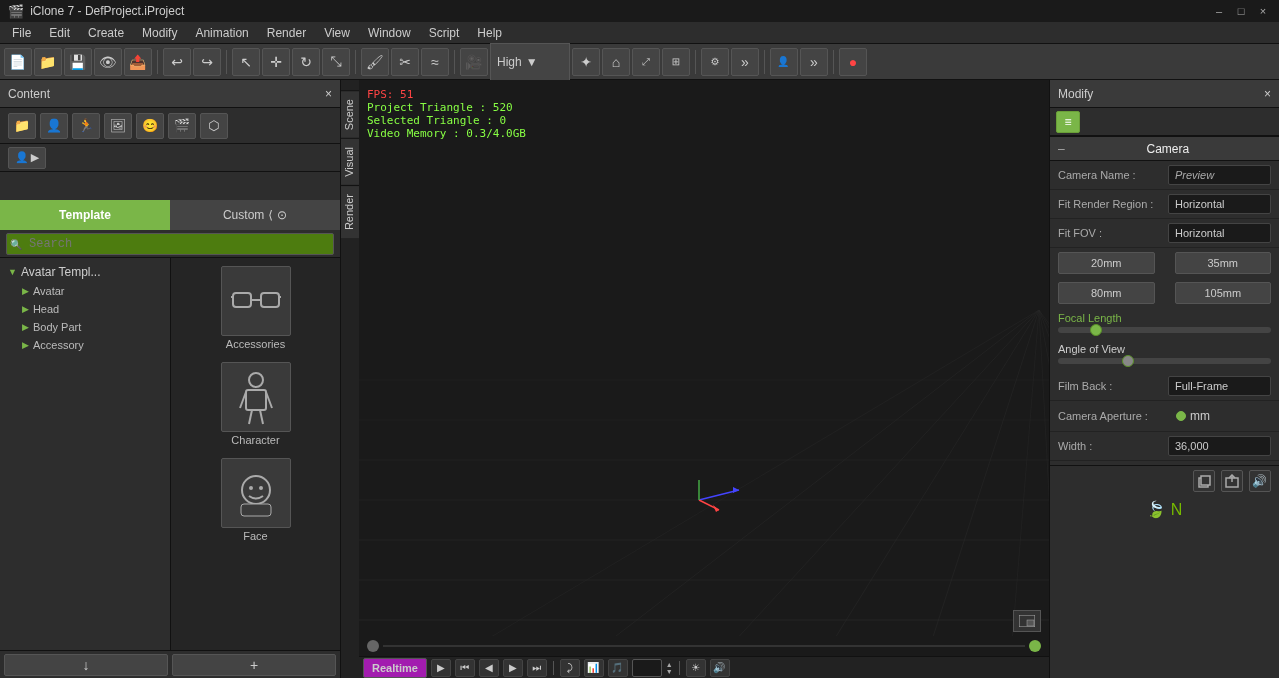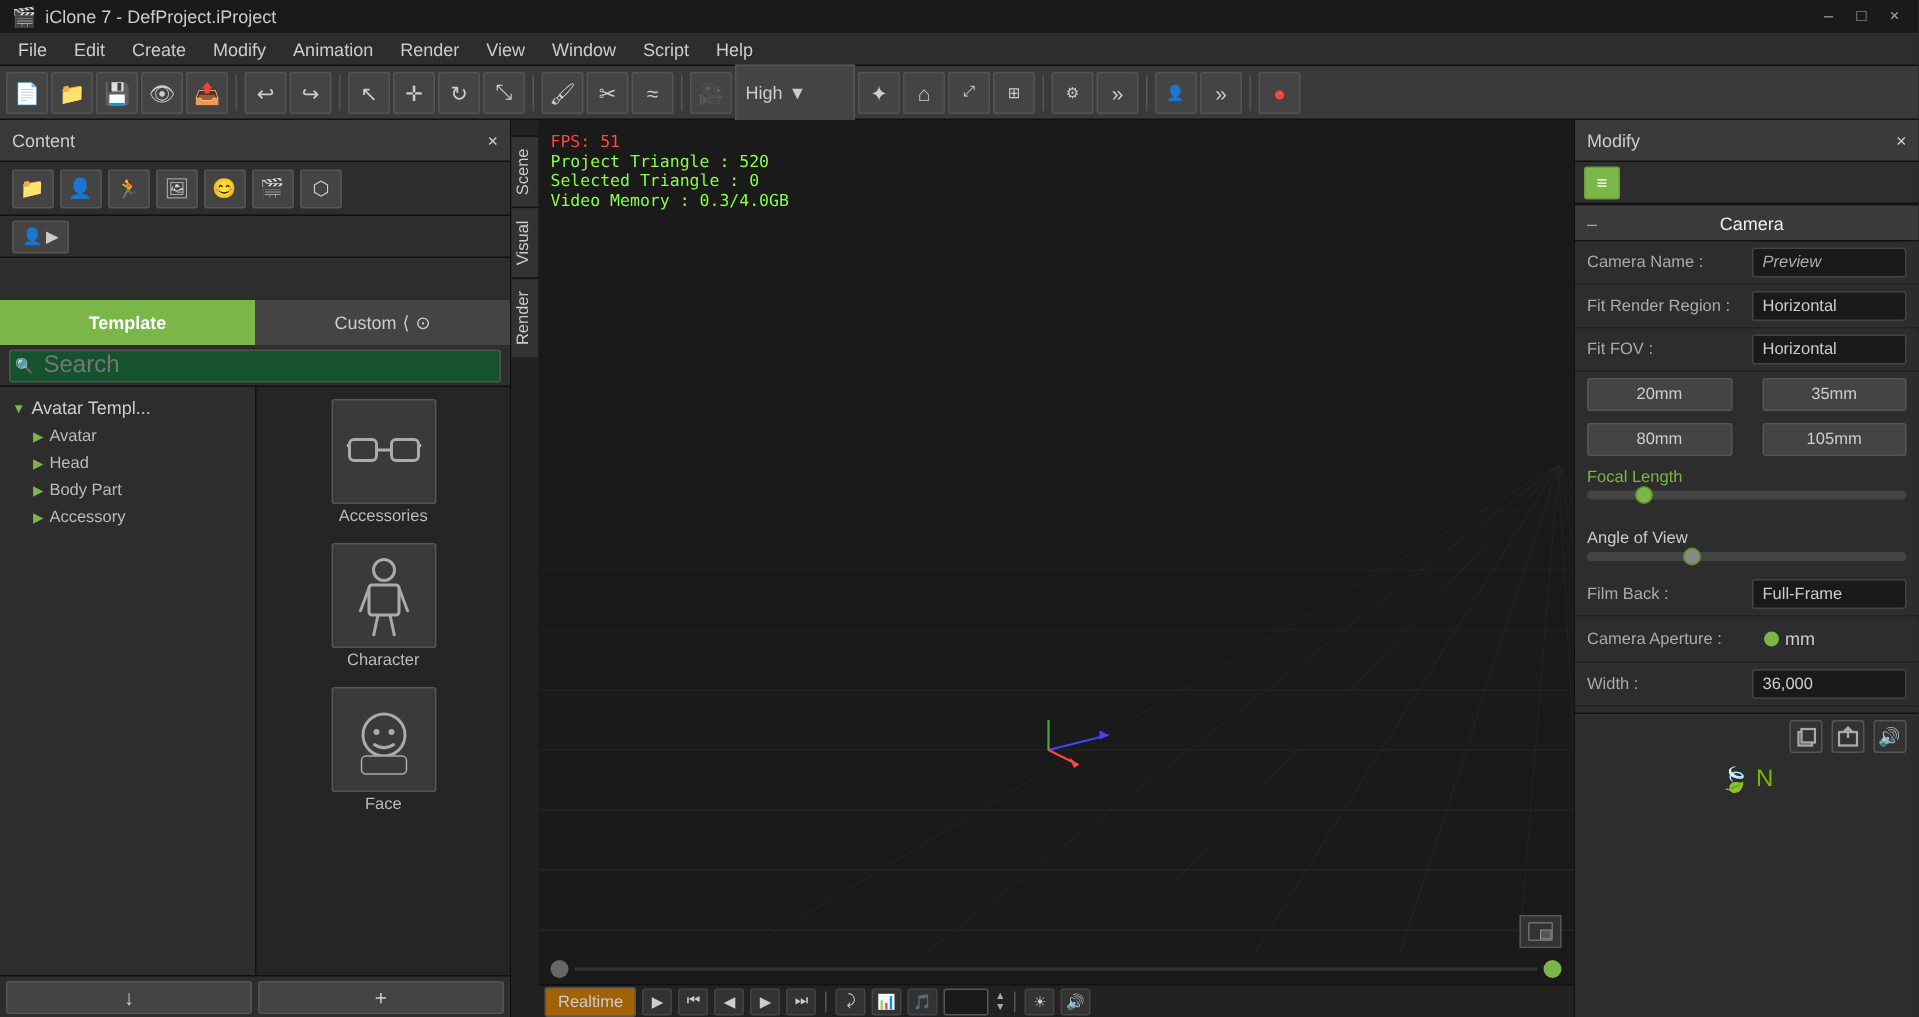--- a/index.html
+++ b/index.html
@@ -31,21 +31,21 @@
     .content-tab-btn { width: 28px; height: 26px; background: #444; border: 1px solid #555; border-radius: 2px; cursor: pointer; display: flex; align-items: center; justify-content: center; color: #ccc; font-size: 13px; }
 
     #user-row { height: 28px; display: flex; align-items: center; padding: 0 8px; gap: 4px; border-bottom: 1px solid #111; }
     .user-btn { height: 22px; background: #444; border: 1px solid #555; border-radius: 2px; cursor: pointer; padding: 0 6px; font-size: 11px; color: #ccc; display: flex; align-items: center; gap: 2px; }
 
     #template-custom-tabs { height: 30px; display: flex; align-items: center; border-bottom: 1px solid #111; margin-top: 28px; }
     #tab-template { flex: 1; height: 30px; background: #7ab648; display: flex; align-items: center; justify-content: center; font-size: 12px; color: #fff; cursor: pointer; font-weight: bold; }
     #tab-custom { flex: 1; height: 30px; background: #444; display: flex; align-items: center; justify-content: center; font-size: 12px; color: #ccc; cursor: pointer; gap: 4px; }
 
     #search-bar { height: 28px; display: flex; align-items: center; padding: 0 6px; border-bottom: 1px solid #111; }
-    #search-input { width: 100%; height: 22px; background: #14532d; border: 1px solid #555; border-radius: 2px; color: #ccc; padding: 0 6px 0 22px; font-size: 16px; outline: none; }
+    #search-input { width: 100%; height: 22px; background: #4d7c0f; border: 1px solid #555; border-radius: 2px; color: #ccc; padding: 0 6px 0 22px; font-size: 12px; outline: none; font-family: Liberation Mono, monospace; }
     #search-icon-wrap { position: relative; width: 100%; }
     #search-icon-wrap::before { content: '🔍'; position: absolute; left: 4px; top: 50%; transform: translateY(-50%); font-size: 10px; z-index: 1; }
 
     #tree-panel { flex: 1; overflow-y: auto; padding: 4px 0; }
     .tree-root { padding: 3px 8px; display: flex; align-items: center; gap: 4px; cursor: pointer; }
     .tree-child { padding: 3px 8px 3px 22px; display: flex; align-items: center; gap: 4px; cursor: pointer; font-size: 11px; color: #bbb; }
     .tree-arrow { font-size: 9px; color: #7ab648; }
 
     
     #asset-grid { width: 170px; background: #252525; border-left: 1px solid #111; overflow-y: auto; padding: 4px; display: flex; flex-direction: column; gap: 4px; }
@@ -56,21 +56,21 @@
     
     #side-tabs { width: 18px; background: #222; display: flex; flex-direction: column; align-items: center; padding-top: 10px; gap: 0; }
     .side-tab { width: 18px; writing-mode: vertical-rl; text-orientation: mixed; transform: rotate(180deg); font-size: 11px; color: #ccc; padding: 8px 2px; cursor: pointer; background: #333; border-bottom: 1px solid #111; }
 
     
     #viewport { flex: 1; background: #1a1a1a; position: relative; overflow: hidden; }
     #viewport-info { position: absolute; top: 8px; left: 8px; font-size: 11px; font-family: monospace; }
     #viewport-pip { position: absolute; bottom: 24px; right: 8px; width: 24px; height: 20px; background: #333; border: 1px solid #555; cursor: pointer; display: flex; align-items: center; justify-content: center; font-size: 9px; color: #aaa; }
     #timeline-bar { position: absolute; bottom: 0; left: 0; right: 0; height: 22px; background: #222; display: flex; align-items: center; padding: 0 4px; gap: 4px; border-top: 1px solid #111; }
     .tl-btn { width: 20px; height: 18px; background: #333; border: 1px solid #444; border-radius: 2px; cursor: pointer; display: flex; align-items: center; justify-content: center; color: #ccc; font-size: 10px; }
-    #realtime-btn { height: 20px; background: #a16207; border: 1px solid #555; border-radius: 2px; cursor: pointer; padding: 0 8px; font-size: 11px; color: #ccc; display: flex; align-items: center; }
+    #realtime-btn { height: 20px; background: #a21caf; border: 1px solid #555; border-radius: 2px; cursor: pointer; padding: 0 8px; font-size: 11px; color: #ccc; display: flex; align-items: center; font-weight: bold; }
     #frame-input { width: 30px; height: 18px; background: #1a1a1a; border: 1px solid #555; border-radius: 2px; color: #ccc; font-size: 11px; text-align: center; }
     .tl-sep { width: 1px; height: 14px; background: #555; margin: 0 2px; }
 
     
     #right-panel { width: 230px; background: #2d2d2d; display: flex; flex-direction: column; border-left: 1px solid #111; }
     #modify-header { height: 28px; background: #3a3a3a; display: flex; align-items: center; justify-content: space-between; padding: 0 8px; border-bottom: 1px solid #111; }
 
     #modify-toolbar { height: 28px; display: flex; align-items: center; padding: 0 6px; border-bottom: 1px solid #111; }
     #modify-toolbar-btn { width: 24px; height: 22px; background: #7ab648; border: 1px solid #6a9f38; border-radius: 2px; cursor: pointer; display: flex; align-items: center; justify-content: center; color: #fff; font-size: 12px; }
 
@@ -427,21 +427,21 @@
         <div class="focal-btn">105mm</div>
       </div>
 
       <div class="slider-row">
         <div class="slider-label">Focal Length</div>
         <div class="slider-track">
           <div class="slider-thumb" style="left: 15%;"></div>
         </div>
       </div>
 
-      <div class="slider-row" style="margin-top:14px;">
+      <div class="slider-row" style="margin-top:4px;">
         <div class="slider-label" style="color:#ccc;">Angle of View</div>
         <div class="slider-track">
           <div class="slider-thumb" style="left: 30%;background:#888;"></div>
         </div>
       </div>
 
       <div class="prop-row" style="margin-top:6px;">
         <span class="prop-label">Film Back :</span>
         <div class="prop-value">
           <span>Full-Frame</span>

